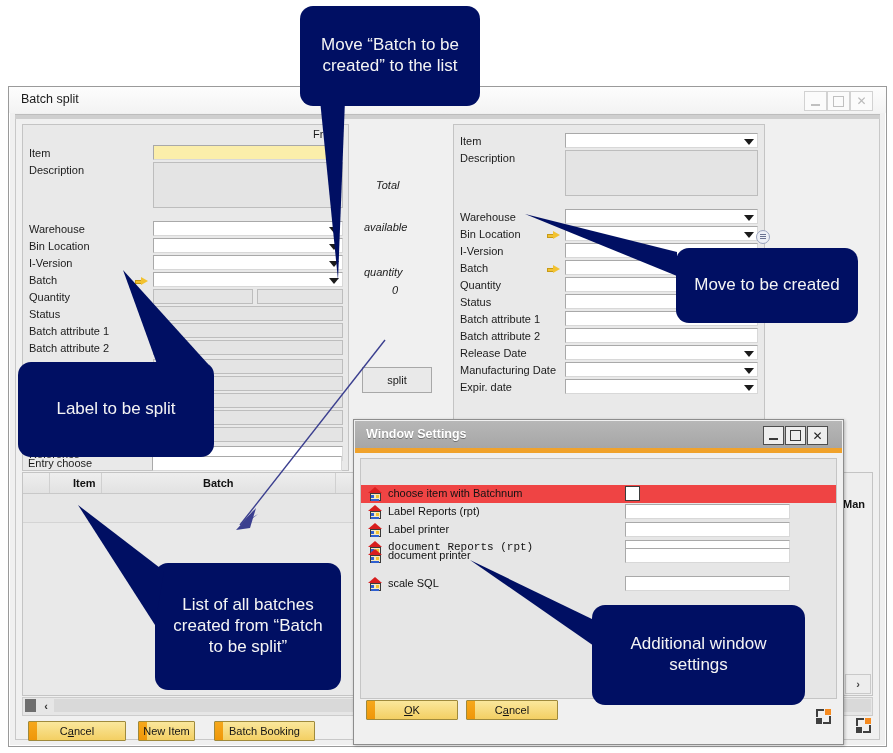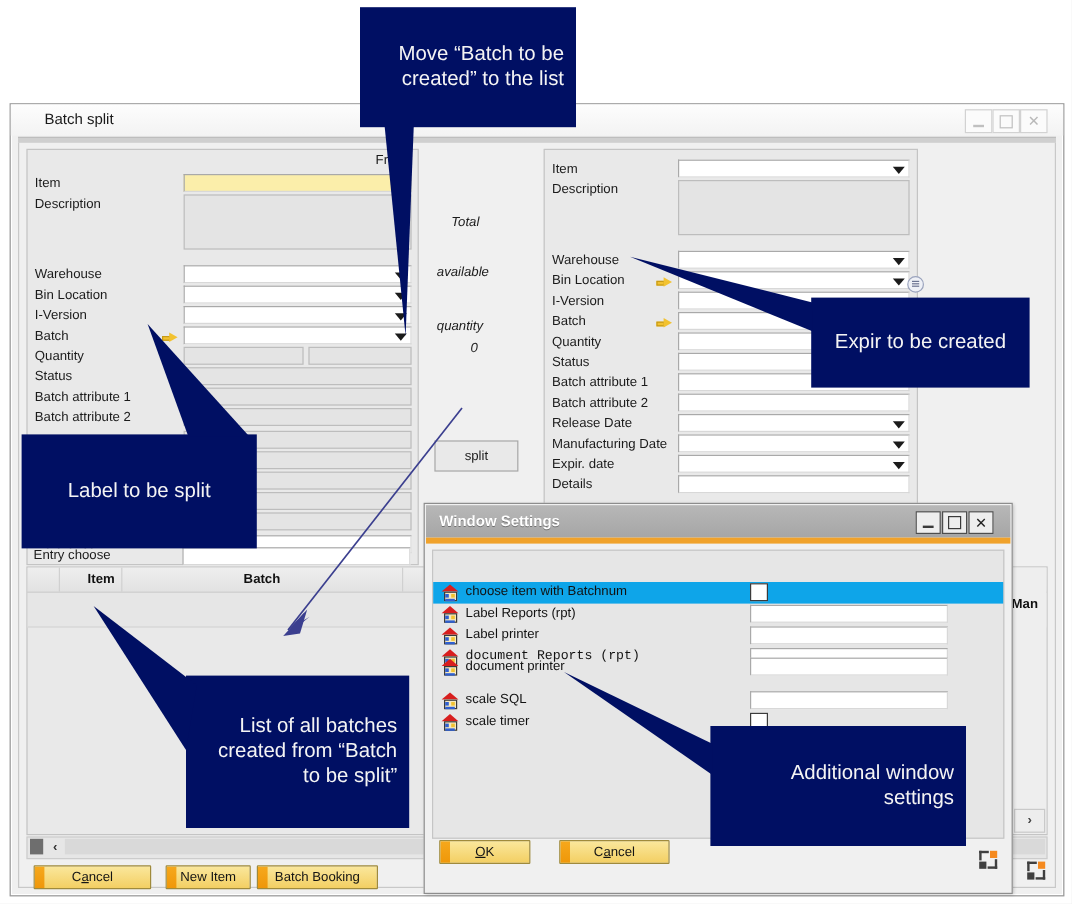--- a/index.html
+++ b/index.html
@@ -14,21 +14,21 @@
   #main-window{
     position:absolute;left:8px;top:86px;width:877px;height:659px;
     background:#f0f0f0;border:1px solid #9a9a9a;
     box-shadow:0 0 0 1px #ffffff inset;
   }
   #main-titlebar{
     position:absolute;left:0;top:0;width:100%;height:26px;
     background:linear-gradient(#fdfdfd,#f3f3f3);
   }
   #main-title{
-    position:absolute;left:12px;top:5px;font-size:12.5px;color:#1a1a1a;margin-left:16px;
+    position:absolute;left:12px;top:5px;font-size:12.5px;color:#1a1a1a;
   }
   .wc-main{
     position:absolute;top:4px;width:21px;height:18px;
     border:1px solid #d2d2d2;background:#fbfbfb;
     display:flex;align-items:center;justify-content:center;
     color:#b9b9b9;font-size:12px;line-height:1;
   }
   #wc-min{right:59px;} #wc-max{right:36px;} #wc-close{right:13px;}
   .wc-min-glyph{width:9px;height:2px;background:#c0c0c0;margin-top:7px;}
   .wc-max-glyph{width:9px;height:9px;border:1.6px solid #c0c0c0;}
@@ -174,21 +174,21 @@
   .ws-min-glyph{width:9px;height:2px;background:#3a3a3a;margin-top:7px;}
   .ws-max-glyph{width:9px;height:9px;border:1.7px solid #3a3a3a;}
   #ws-orange{
     position:absolute;left:1px;top:28px;right:1px;height:5px;background:#f0a22b;
   }
   #ws-body{
     position:absolute;left:6px;top:38px;right:6px;bottom:45px;
     background:#e6e6e6;border:1px solid #c5c5c5;
   }
   .ws-row{position:absolute;left:0;width:100%;height:18px;}
-  .ws-row.sel{background:#0ea5e9;}
+  .ws-row.sel{background:#ef4444;}
   .house{
     position:absolute;left:7px;top:2px;width:14px;height:14px;
   }
   .house .roof{
     position:absolute;left:0;top:0;width:0;height:0;
     border-left:7px solid transparent;border-right:7px solid transparent;
     border-bottom:6px solid #d81e1e;
   }
   .house .wall{
     position:absolute;left:1.5px;top:6px;width:11px;height:8px;
@@ -215,22 +215,22 @@
   }
   .grip-sq{position:absolute;width:6px;height:6px;}
   .grip-tl{left:0;top:0;border-left:2px solid #3f3f3f;border-top:2px solid #3f3f3f;}
   .grip-tr{right:0;top:0;background:#f58a1f;}
   .grip-bl{left:0;bottom:0;background:#3f3f3f;}
   .grip-br{right:0;bottom:0;border-right:2px solid #3f3f3f;border-bottom:2px solid #3f3f3f;}
 
   
   .callout{
     position:absolute;background:#000f63;color:#f4f4f4;
-    display:flex;align-items:center;justify-content:center;text-align:right;
-    font-size:17px;line-height:1.22;padding:6px 10px;box-sizing:border-box;
+    display:flex;align-items:center;justify-content:center;text-align:center;
+    font-size:17px;line-height:1.22;padding:6px 10px;box-sizing:border-box;border-radius:13px;
   }
   svg.lead{position:absolute;overflow:visible;}
 </style>
 </head>
 <body>
 
 <div id="main-window">
 
   <div id="main-titlebar">
     <div id="main-title">Batch split</div>
@@ -390,24 +390,20 @@
         <div class="frm-label">Manufacturing Date</div>
         <div class="frm-ctl" style="left:111px;width:193px;">
             <div class="caret"></div>
           </div>
       </div>
       <div class="frm-row" style="position:absolute;left:0;top:254px;width:100%;">
         <div class="frm-label">Expir. date</div>
         <div class="frm-ctl" style="left:111px;width:193px;">
             <div class="caret"></div>
           </div>
-      </div>
-      <div class="frm-row" style="position:absolute;left:0;top:271px;width:100%;">
-        <div class="frm-label">Details</div>
-        <div class="frm-ctl" style="left:111px;width:193px;"></div>
       </div>
     </div>
 
     <div id="grid">
       <div id="grid-head">
         <div class="gsep" style="left:26px;"></div>
         <div class="gsep" style="left:78px;"></div>
         <div class="gsep" style="left:312px;"></div>
         <div class="gh" style="left:50px;">Item</div>
         <div class="gh" style="left:180px;">Batch</div>
@@ -422,21 +418,21 @@
 
     <div id="hscroll">
       <div id="hs-grip"></div>
       <div id="hs-left">‹</div>
       <div id="hs-track"></div>
     </div>
 
     <div class="btn" style="left:12px;top:602px;width:98px;">
       <span>C<span class="u">a</span>ncel</span>
     </div>
-    <div class="btn" style="left:122px;top:602px;width:71px;">
+    <div class="btn" style="left:122px;top:602px;width:57px;">
       <span>New Item</span>
     </div>
     <div class="btn" style="left:198px;top:602px;width:101px;">
       <span>Batch Booking</span>
     </div>
 
     <div id="main-grip">
       <div class="grip-sq grip-tl"></div>
         <div class="grip-sq grip-tr"></div>
       <div class="grip-sq grip-bl"></div>
@@ -525,35 +521,24 @@
           <div class="roof"></div>
           <div class="wall"></div>
           <div class="w1"></div>
           <div class="w2"></div>
           <div class="w3"></div>
         </div>
       <div class="ws-label">scale SQL</div>
       <div class="ws-input"></div>
     </div>
 
-    <div class="ws-row" style="top:134px;">
-      <div class="house">
-          <div class="roof"></div>
-          <div class="wall"></div>
-          <div class="w1"></div>
-          <div class="w2"></div>
-          <div class="w3"></div>
-        </div>
-      <div class="ws-label">scale timer</div>
-      <div class="ws-check"></div>
-    </div>
   </div>
 
   <div id="ws-footer">
-    <div class="btn" style="left:6px;top:0;width:76px;">
+    <div class="btn" style="left:6px;top:0;width:92px;">
       <span><span class="u">O</span>K</span>
     </div>
     <div class="btn" style="left:106px;top:0;width:92px;">
       <span>C<span class="u">a</span>ncel</span>
     </div>
   </div>
 
   <div id="ws-grip">
     <div class="grip-sq grip-tl"></div>
       <div class="grip-sq grip-tr"></div>
@@ -565,21 +550,21 @@
 <div class="callout" style="left:300px;top:6px;width:180px;height:100px;">Move “Batch to be created” to the list</div>
 <svg class="lead" style="left:300px;top:100px;width:100px;height:430px;">
   <polygon points="20,0 45,0 38,180" fill="#000f63"></polygon>
 </svg>
 <svg class="lead" style="left:220px;top:340px;width:180px;height:200px;">
   <line x1="165" y1="0" x2="20" y2="185" stroke="#3b3f8f" stroke-width="1.4"></line>
   <polygon points="20,185 34,170 28,182 38,174" fill="#3b3f8f"></polygon>
   <polygon points="16,190 36,168 30,188" fill="#3b3f8f"></polygon>
 </svg>
 
-<div class="callout" style="left:676px;top:248px;width:182px;height:75px;">Expir to be created</div>
+<div class="callout" style="left:676px;top:248px;width:182px;height:75px;">Move to be created</div>
 <svg class="lead" style="left:525px;top:214px;width:160px;height:70px;">
   <polygon points="0,0 152,38 152,62" fill="#000f63"></polygon>
 </svg>
 
 <div class="callout" style="left:18px;top:362px;width:196px;height:95px;">Label to be split</div>
 <svg class="lead" style="left:110px;top:270px;width:110px;height:95px;">
   <polygon points="13,0 98,94 47,94" fill="#000f63"></polygon>
 </svg>
 
 <div class="callout" style="left:155px;top:563px;width:186px;height:127px;">List of all batches created from “Batch to be split”</div>

